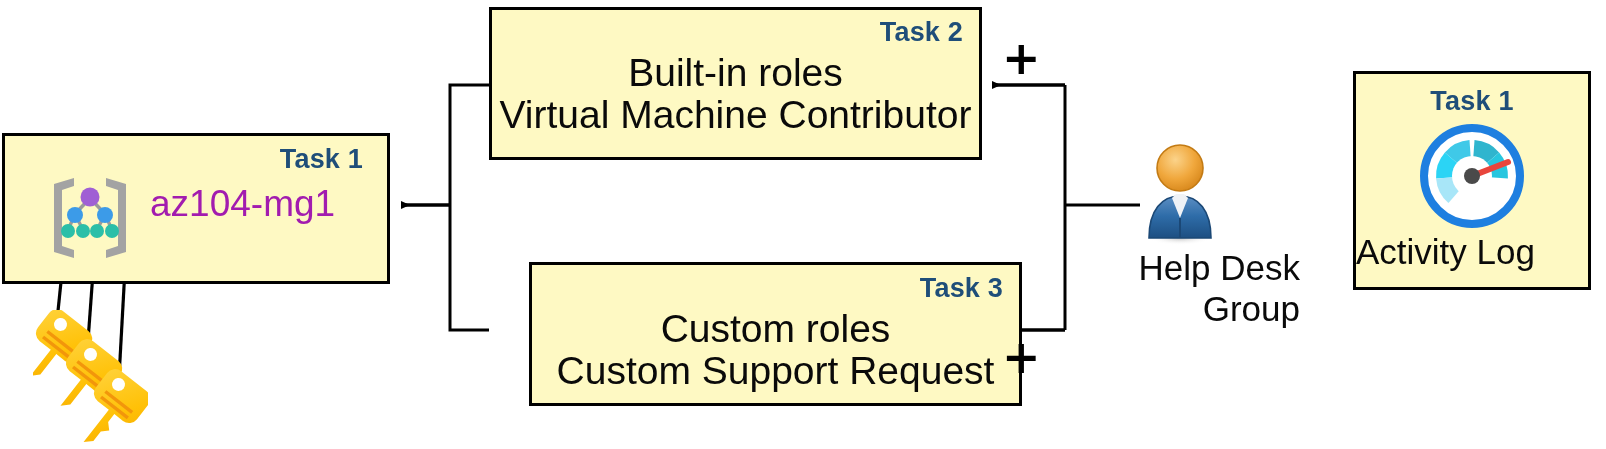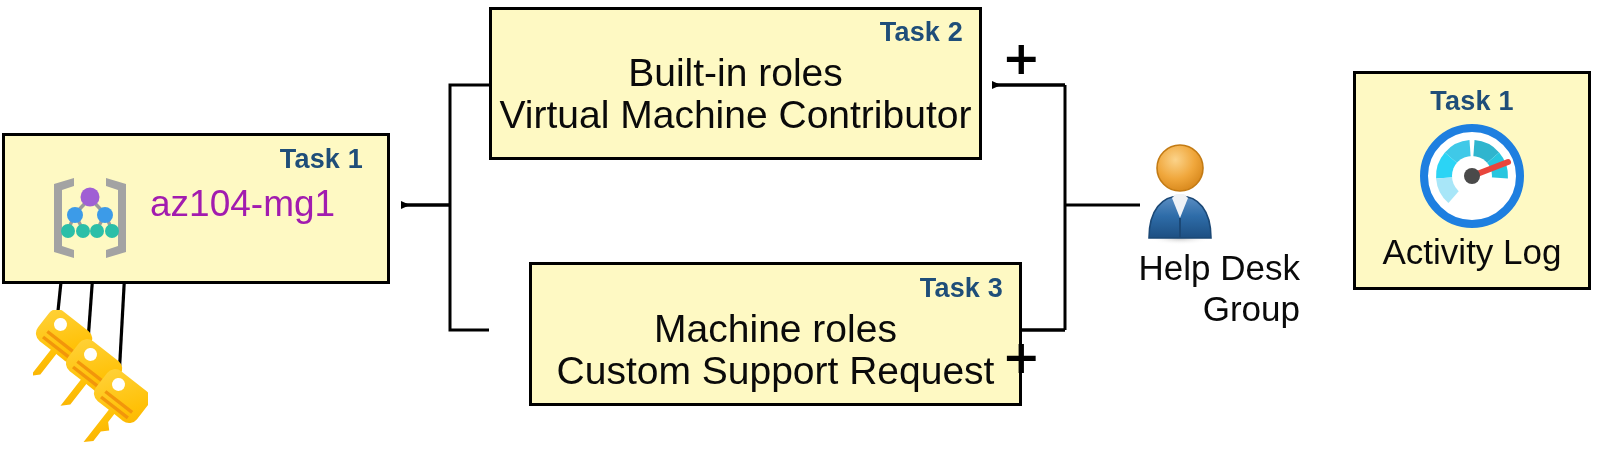--- a/index.html
+++ b/index.html
@@ -28,21 +28,21 @@
   
   #task3{left:489px;top:262px;width:493px;height:144px;margin-left:40px;}
   #task3-label{right:16px;top:8px;}
   #task3-l1{top:39px;}
   #task3-l2{top:81px;}
 
   
   #task4{left:1353px;top:71px;width:238px;height:219px;}
   #task4-label{left:0;width:100%;text-align:center;top:12px;}
   #gauge-icon{position:absolute;left:50%;transform:translateX(-50%);top:50px;width:104px;height:104px;}
-  #task4-text{position:absolute;left:0;width:100%;text-align:center;top:158px;font-size:35px;color:#0a0a0a;}
+  #task4-text{position:absolute;left:0;width:100%;text-align:left;top:158px;font-size:35px;color:#0a0a0a;}
 
   
   #hd-icon{position:absolute;left:1142px;top:138px;width:76px;height:108px;}
   #hd-text{position:absolute;left:1060px;top:248px;width:240px;text-align:right;font-size:35px;
            color:#0a0a0a;line-height:1.16;white-space:pre;}
 
   
   #keys-icon{position:absolute;left:33px;top:310px;width:115px;height:139px;}
 
   
@@ -118,21 +118,21 @@
   <div id="task1-name">az104-mg1</div>
 
   <div class="task-box" id="task2">
     <div class="task-label" id="task2-label">Task 2</div>
     <div class="box-text" id="task2-l1">Built-in roles</div>
     <div class="box-text" id="task2-l2">Virtual Machine Contributor</div>
   </div>
 
   <div class="task-box" id="task3">
     <div class="task-label" id="task3-label">Task 3</div>
-    <div class="box-text" id="task3-l1">Machine roles</div>
+    <div class="box-text" id="task3-l1">Custom roles</div>
     <div class="box-text" id="task3-l2">Custom Support Request</div>
   </div>
 
   <div class="plus" id="plus-top">+</div>
   <div class="plus" id="plus-bot">+</div>
 
   <div id="hd-icon">
     <svg viewBox="0 0 76 108" width="76" height="108">
       <defs>
         <radialGradient id="headG" cx="40%" cy="32%" r="72%">

